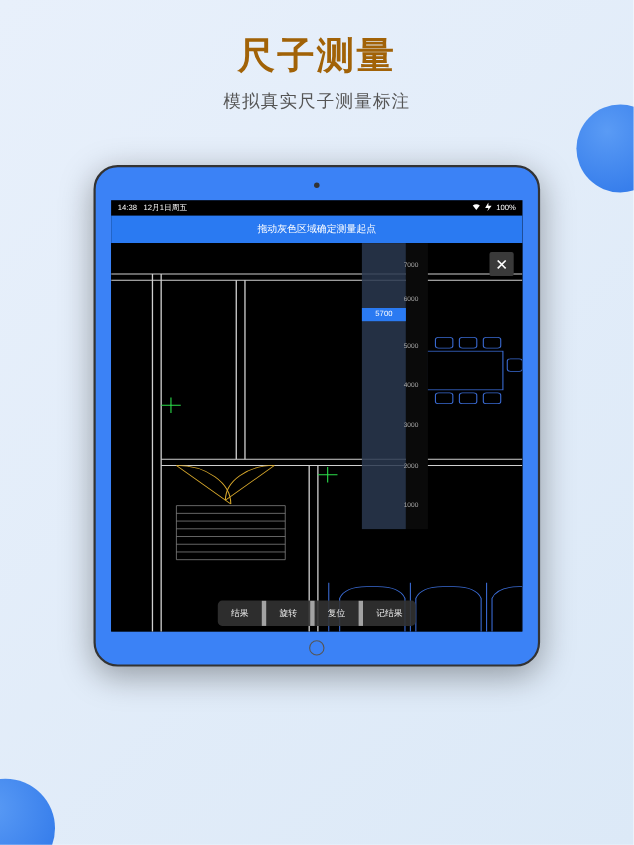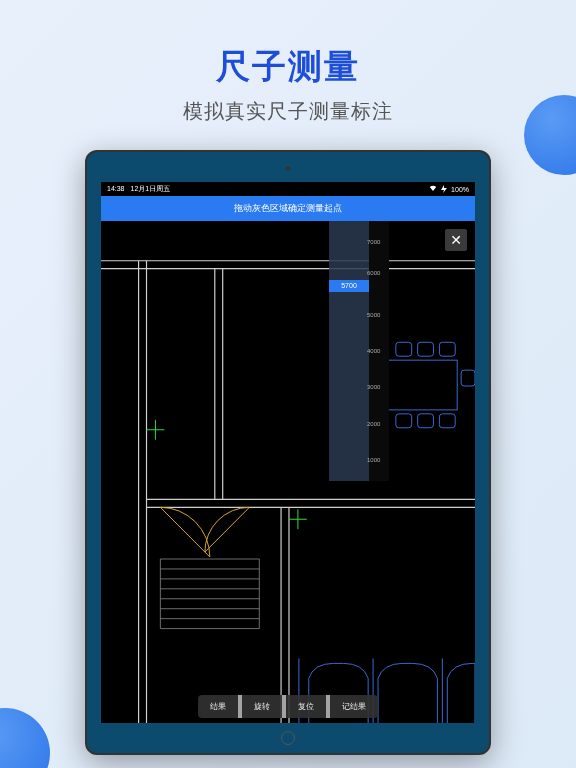--- a/index.html
+++ b/index.html
@@ -22,37 +22,37 @@
       position: absolute;
       width: 90px; height: 90px;
       border-radius: 50%;
       background: radial-gradient(circle at 35% 30%, #5a9bf5, #2b74e8);
       left: -40px; bottom: -30px;
     }
     .hero-title {
       text-align: center;
       font-size: 34px;
       font-weight: 600;
-      color: #1d4ed8;
-      margin-top: 44px;
+      color: #a16207;
+      margin-top: 28px;
       letter-spacing: 2px;
     }
     .hero-subtitle {
       text-align: center;
-      font-size: 20px;
+      font-size: 16px;
       color: #555;
       margin-top: 8px;
       letter-spacing: 1px;
     }
     .tablet {
       position: absolute;
       left: 85px; top: 150px;
-      width: 406px; height: 605px;
-      background: #0c4a6e;
-      border-radius: 12px;
+      width: 406px; height: 456px;
+      background: #3b82f6;
+      border-radius: 22px;
       border: 2px solid #333;
       box-shadow: 0 8px 30px rgba(0,0,0,.35);
     }
     .tablet-screen {
       position: absolute;
       left: 14px; right: 14px; top: 30px; bottom: 30px;
       background: #000;
       overflow: hidden;
     }
     .home-btn {

